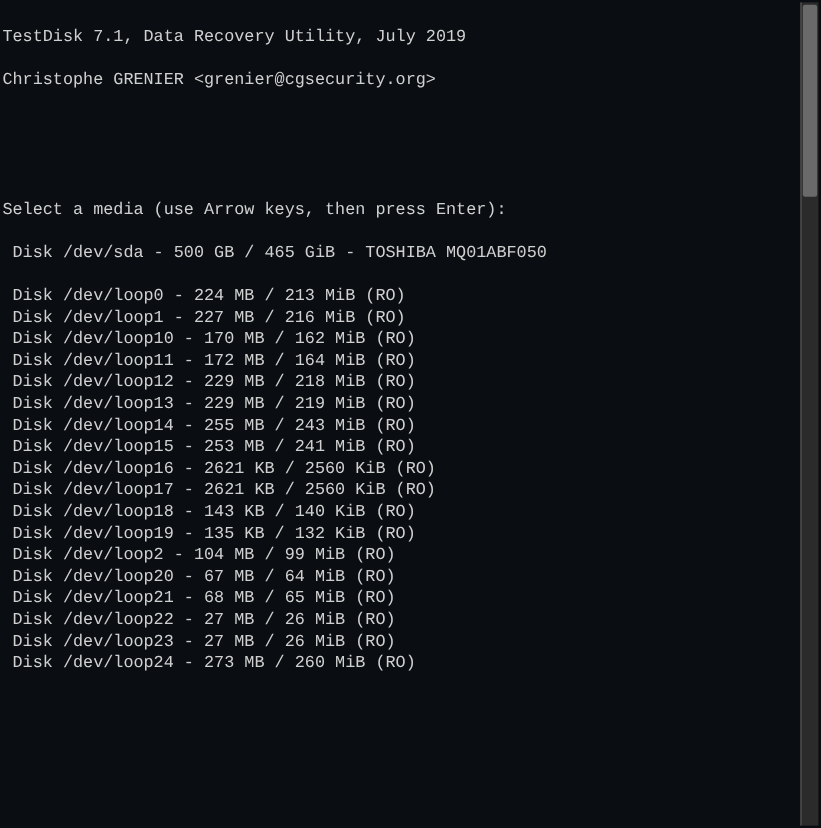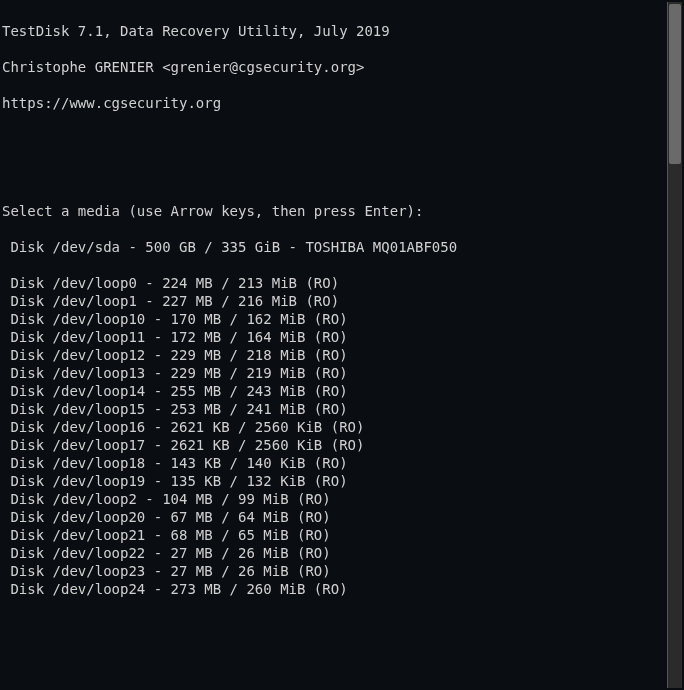--- a/index.html
+++ b/index.html
@@ -13,20 +13,21 @@
     width: 684px;
     height: 690px;
     overflow: hidden;
   }
   .term {
     white-space: pre;
     padding: 4px 0 4px 2px;
     box-sizing: border-box;
     height: 100%;
     overflow: hidden;
+    font-family: Liberation Mono, monospace;
   }
   .line { display: block; }
   .hl { background: #c8c8c8; color: #000; }
   .scrollbar {
     position: absolute;
     top: 2px;
     right: 2px;
     width: 14px;
     height: calc(100% - 4px);
     background: #2b2b2b;
@@ -41,25 +42,24 @@
     background: #6a6a6a;
     border-radius: 2px;
   }
 </style>
 </head>
 <body>
 
 <div class="term">
 <span class="line">TestDisk 7.1, Data Recovery Utility, July 2019</span>
 <span class="line">Christophe GRENIER &lt;grenier@cgsecurity.org&gt;</span>
-<span class="line">https://www.cgsecurity.org</span>
 <span class="line"> </span>
 <span class="line"> </span>
 <span class="line">Select a media (use Arrow keys, then press Enter):</span>
-<span class="line"> Disk /dev/sda - 500 GB / 335 GiB - TOSHIBA MQ01ABF050</span>
+<span class="line"> Disk /dev/sda - 500 GB / 465 GiB - TOSHIBA MQ01ABF050</span>
 <div id="media-rest"><span class="line"> Disk /dev/loop0 - 224 MB / 213 MiB (RO)</span><span class="line"> Disk /dev/loop1 - 227 MB / 216 MiB (RO)</span><span class="line"> Disk /dev/loop10 - 170 MB / 162 MiB (RO)</span><span class="line"> Disk /dev/loop11 - 172 MB / 164 MiB (RO)</span><span class="line"> Disk /dev/loop12 - 229 MB / 218 MiB (RO)</span><span class="line"> Disk /dev/loop13 - 229 MB / 219 MiB (RO)</span><span class="line"> Disk /dev/loop14 - 255 MB / 243 MiB (RO)</span><span class="line"> Disk /dev/loop15 - 253 MB / 241 MiB (RO)</span><span class="line"> Disk /dev/loop16 - 2621 KB / 2560 KiB (RO)</span><span class="line"> Disk /dev/loop17 - 2621 KB / 2560 KiB (RO)</span><span class="line"> Disk /dev/loop18 - 143 KB / 140 KiB (RO)</span><span class="line"> Disk /dev/loop19 - 135 KB / 132 KiB (RO)</span><span class="line"> Disk /dev/loop2 - 104 MB / 99 MiB (RO)</span><span class="line"> Disk /dev/loop20 - 67 MB / 64 MiB (RO)</span><span class="line"> Disk /dev/loop21 - 68 MB / 65 MiB (RO)</span><span class="line"> Disk /dev/loop22 - 27 MB / 26 MiB (RO)</span><span class="line"> Disk /dev/loop23 - 27 MB / 26 MiB (RO)</span><span class="line"> Disk /dev/loop24 - 273 MB / 260 MiB (RO)</span></div>
 
 
 
 
 
 </div>
 
 <div class="scrollbar">
   <div class="scroll-thumb"></div>

